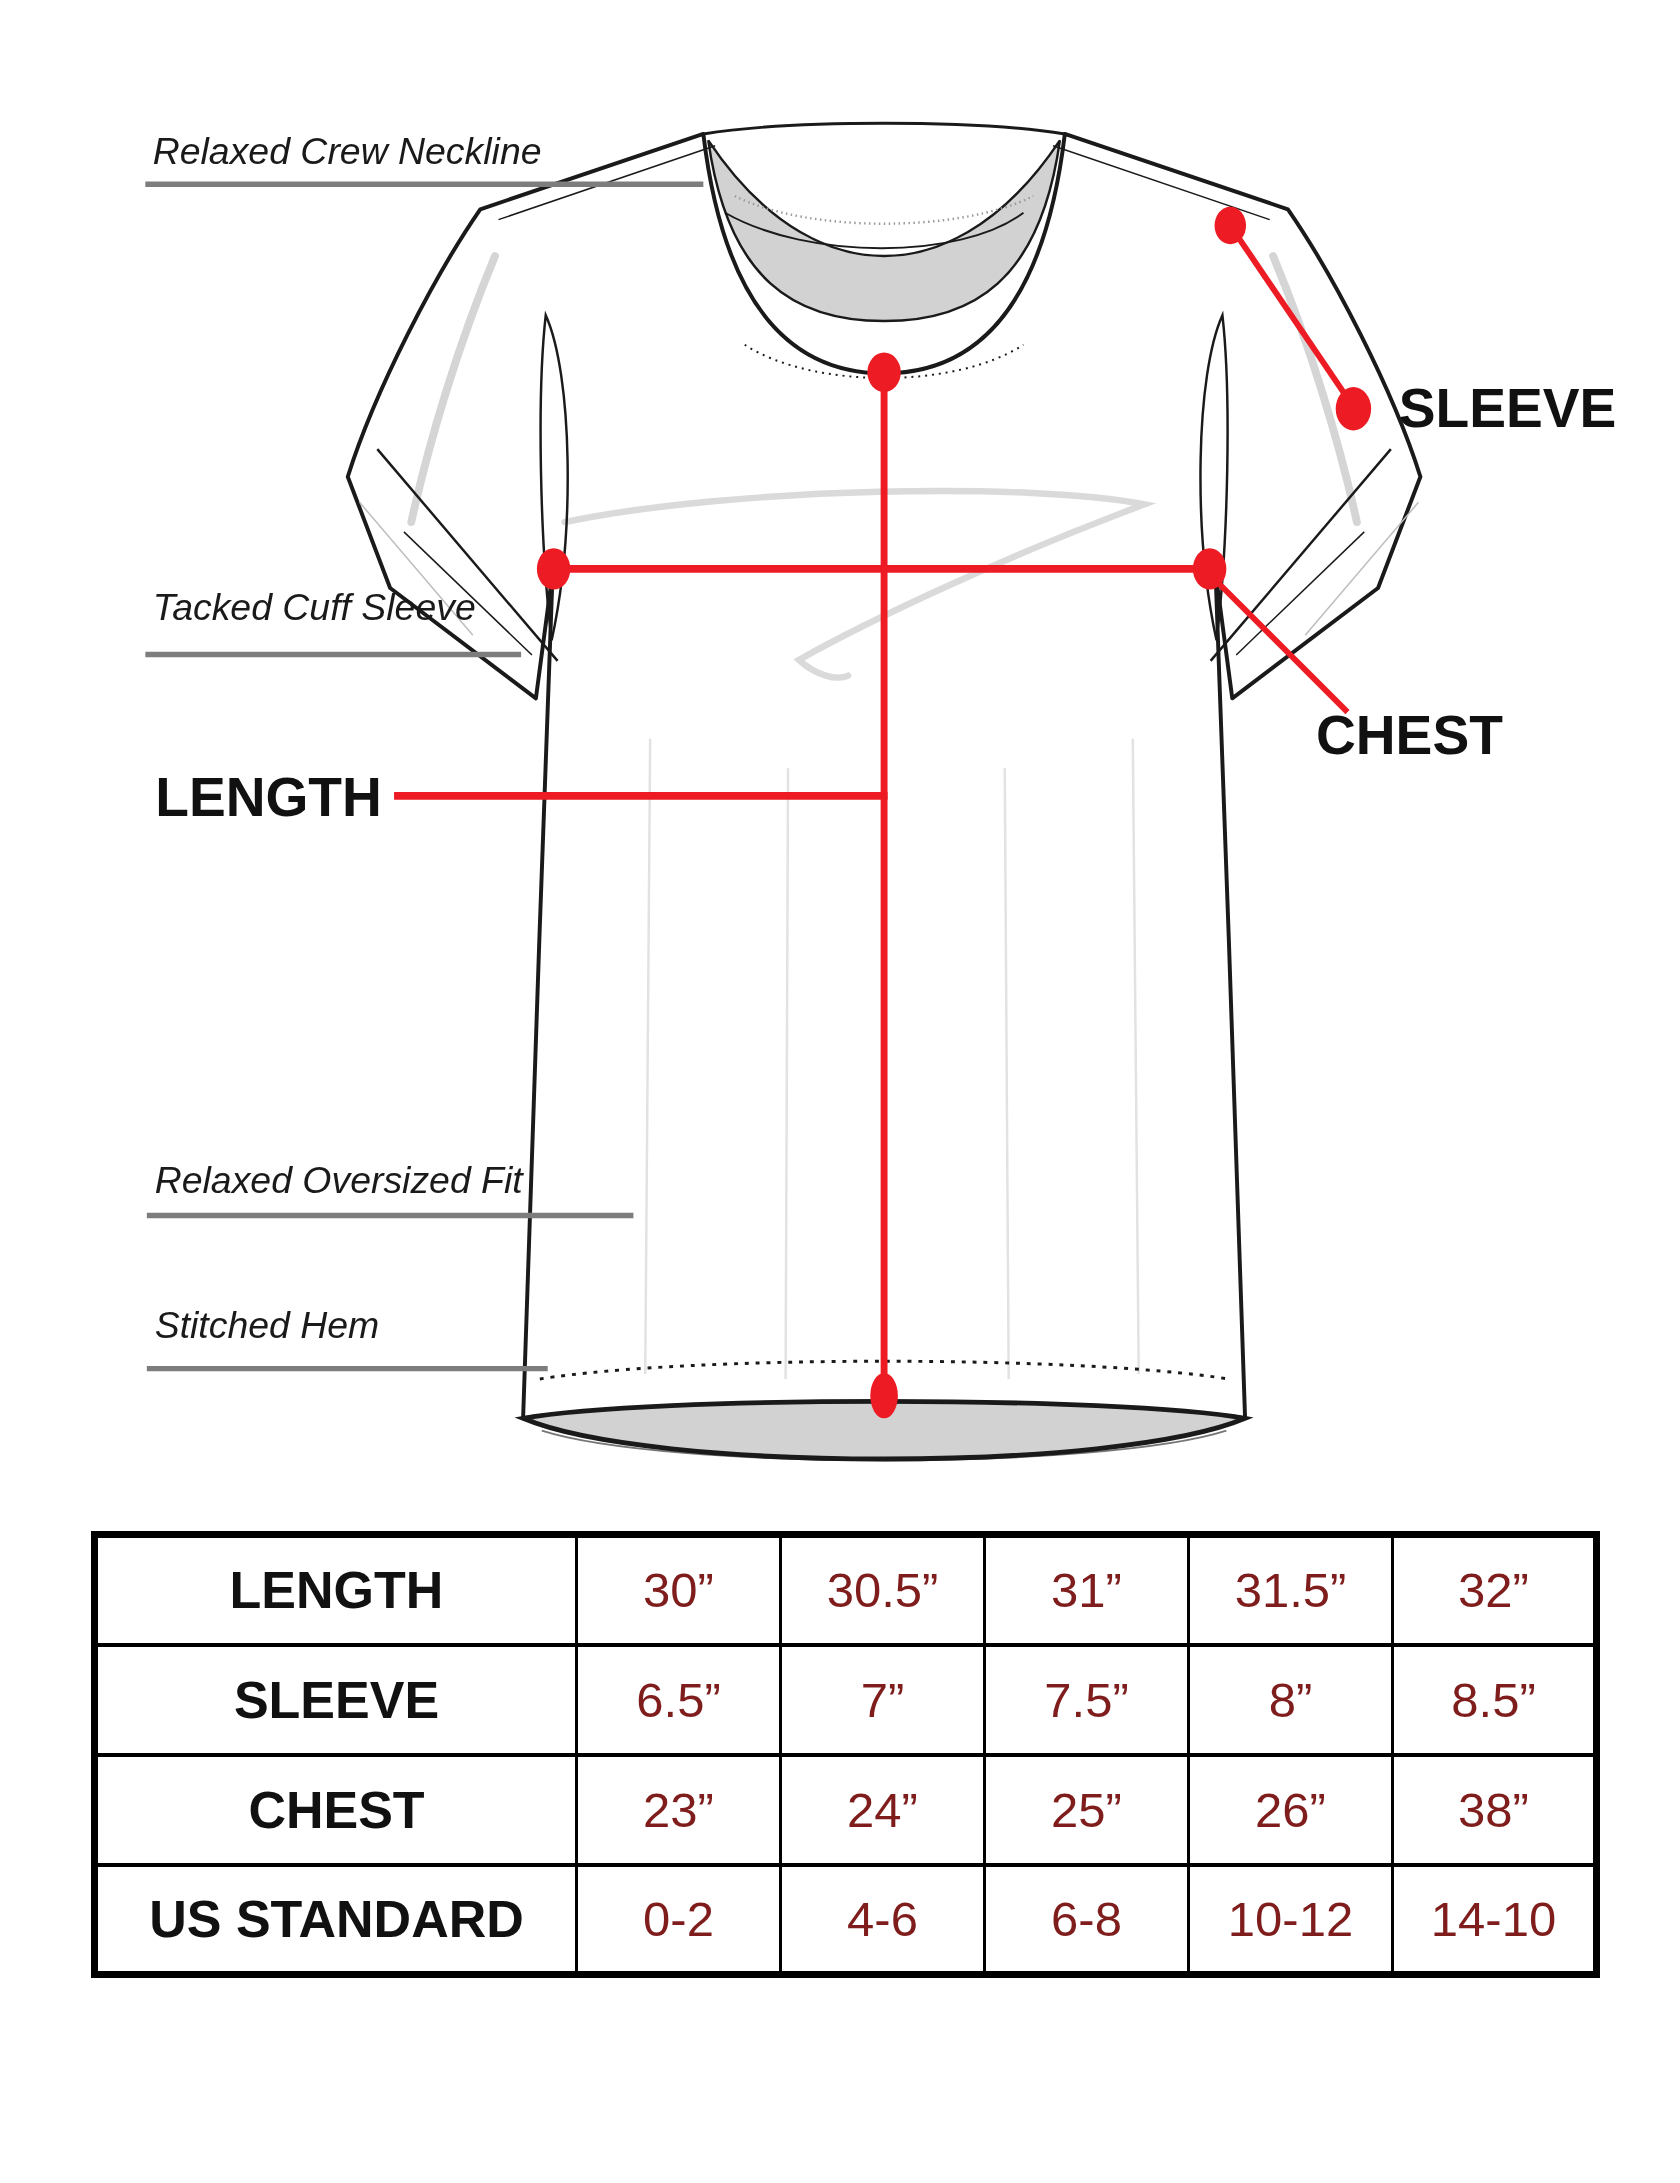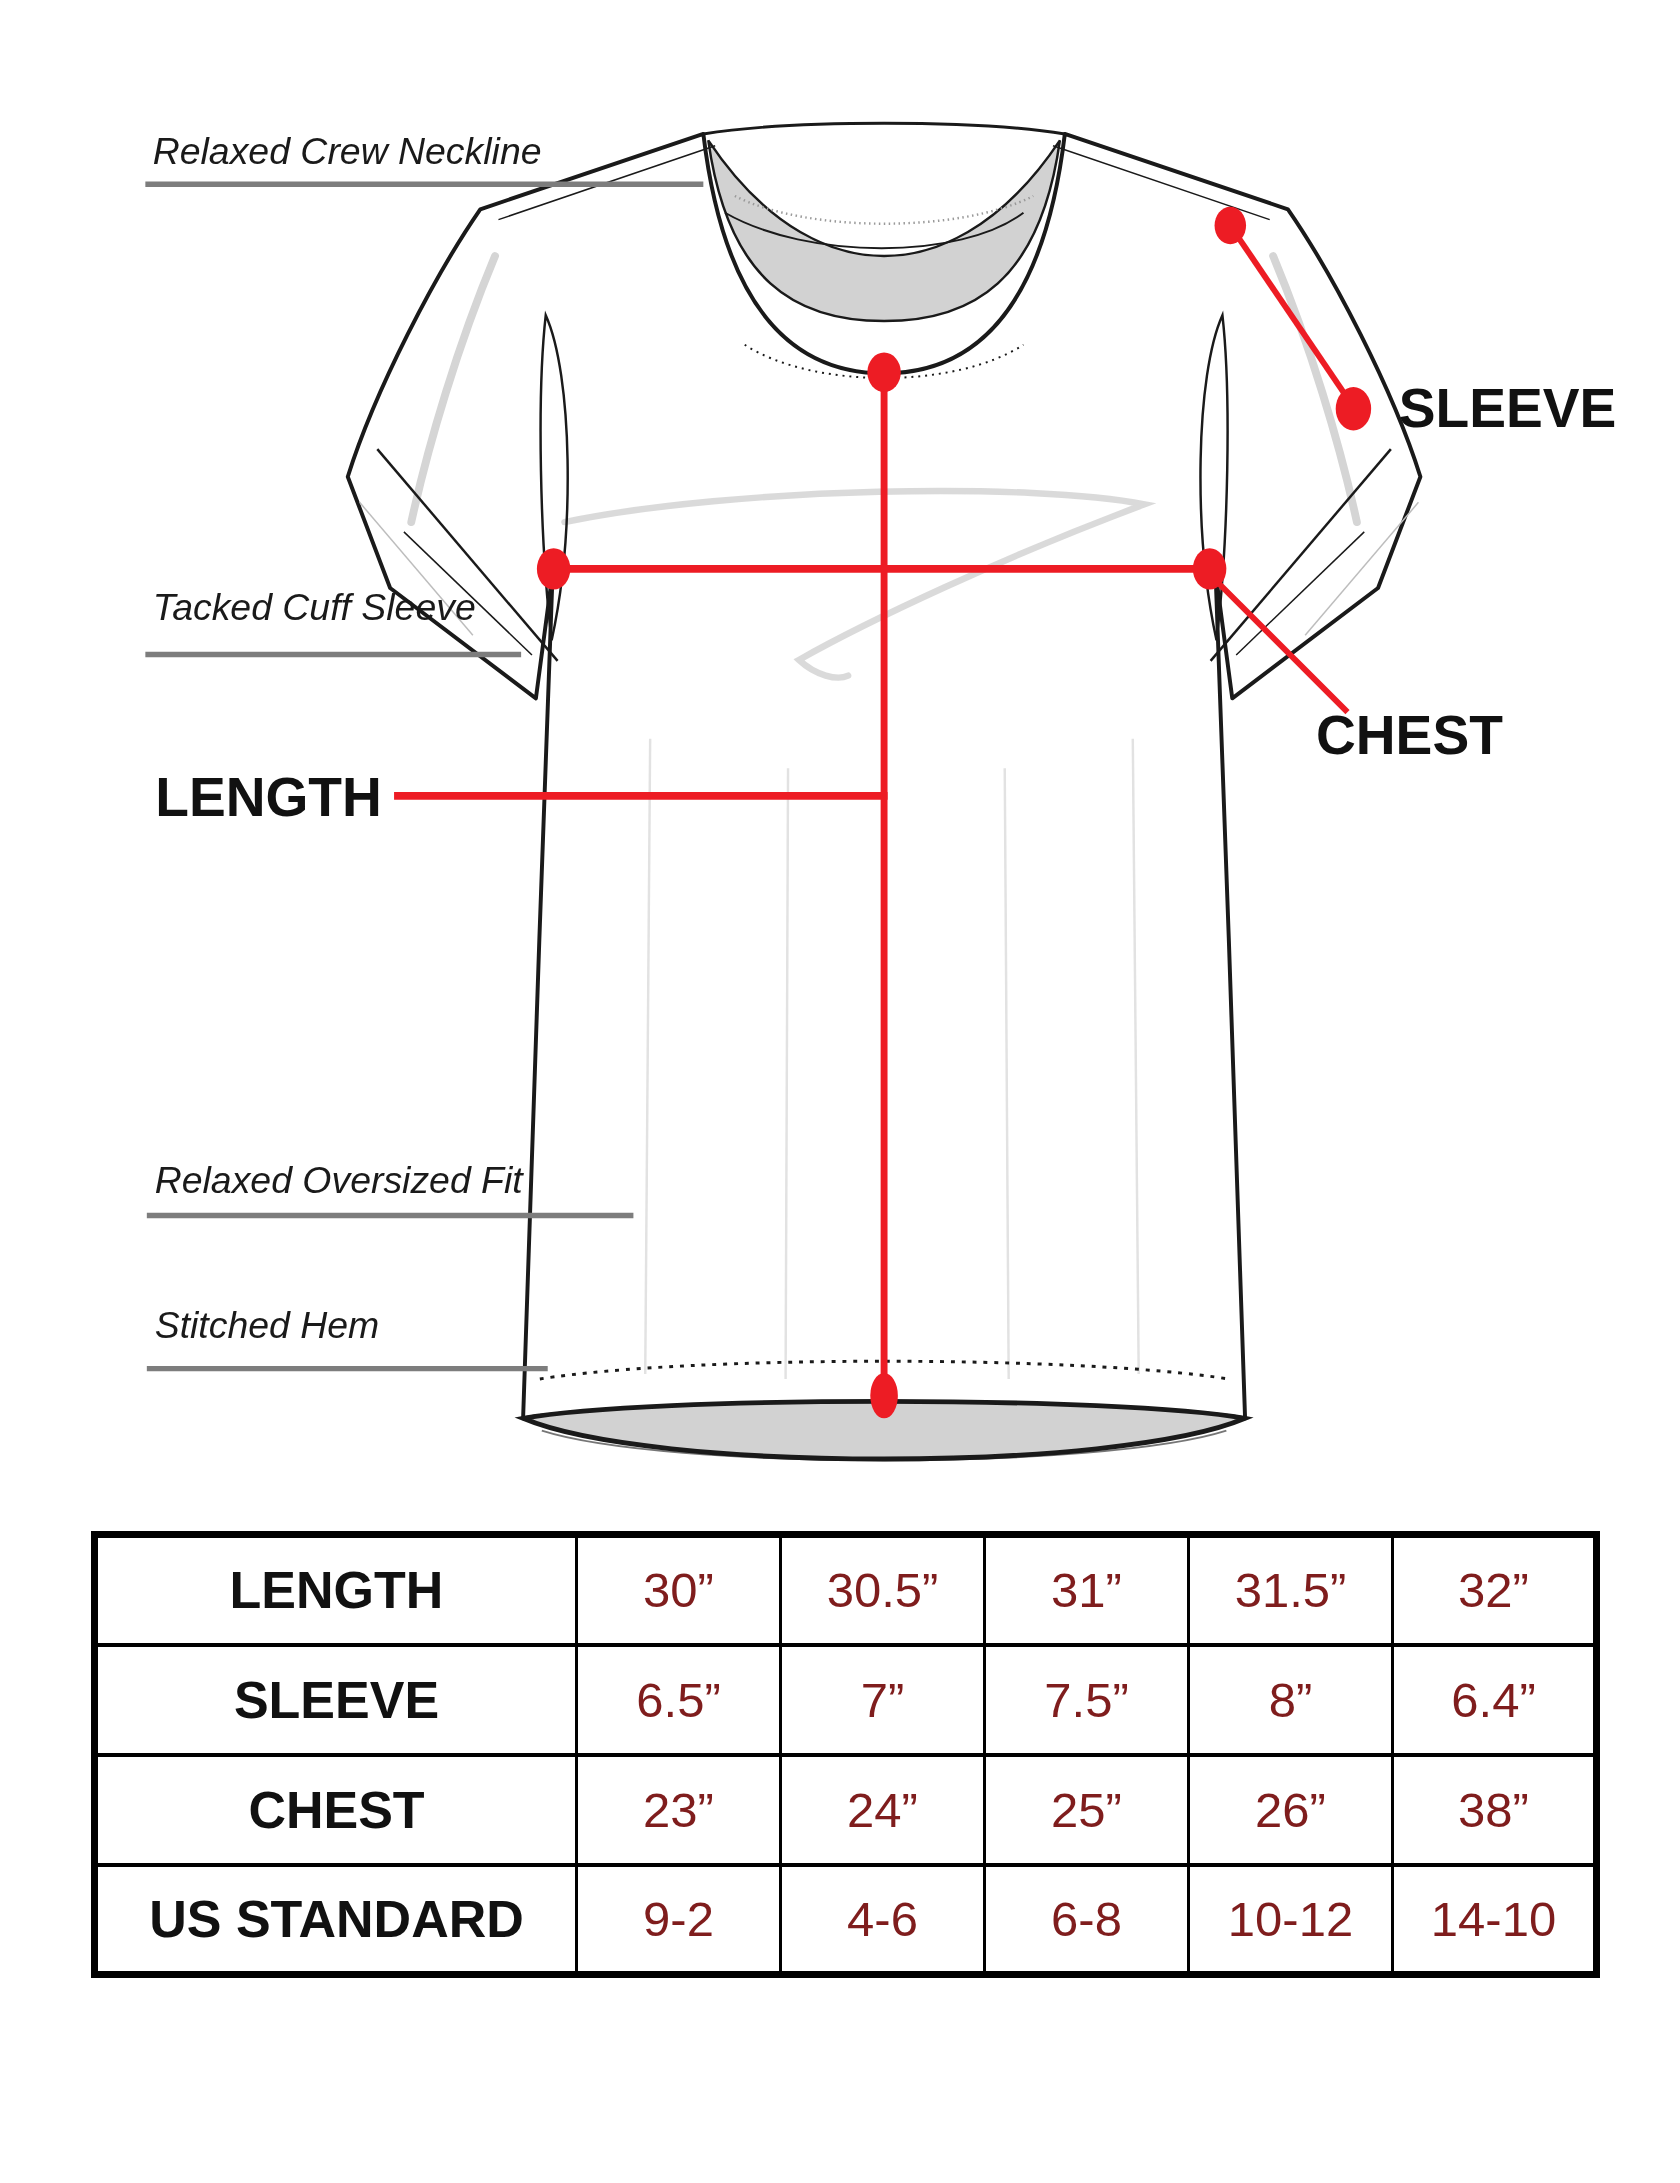--- a/index.html
+++ b/index.html
@@ -135,33 +135,33 @@
         <td class="rval">31”</td>
         <td class="rval">31.5”</td>
         <td class="rval">32”</td>
       </tr>
       <tr class="body-row">
         <td class="rlabel">SLEEVE</td>
         <td class="rval">6.5”</td>
         <td class="rval">7”</td>
         <td class="rval">7.5”</td>
         <td class="rval">8”</td>
-        <td class="rval">6.4”</td>
+        <td class="rval">8.5”</td>
       </tr>
       <tr class="body-row">
         <td class="rlabel">CHEST</td>
         <td class="rval">23”</td>
         <td class="rval">24”</td>
         <td class="rval">25”</td>
         <td class="rval">26”</td>
         <td class="rval">38”</td>
       </tr>
       <tr class="body-row">
         <td class="rlabel">US STANDARD</td>
-        <td class="rval">9-2</td>
+        <td class="rval">0-2</td>
         <td class="rval">4-6</td>
         <td class="rval">6-8</td>
         <td class="rval">10-12</td>
         <td class="rval">14-10</td>
       </tr>
     </tbody>
       </table>
   </div>
 </div>
 

